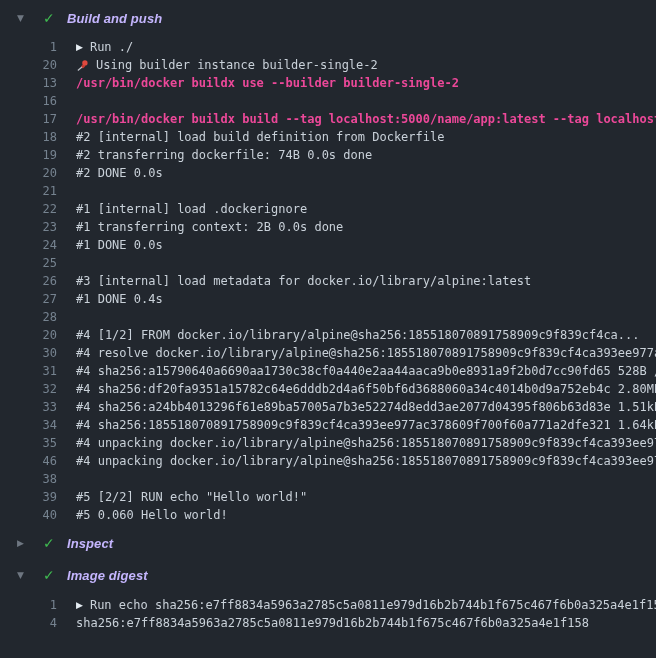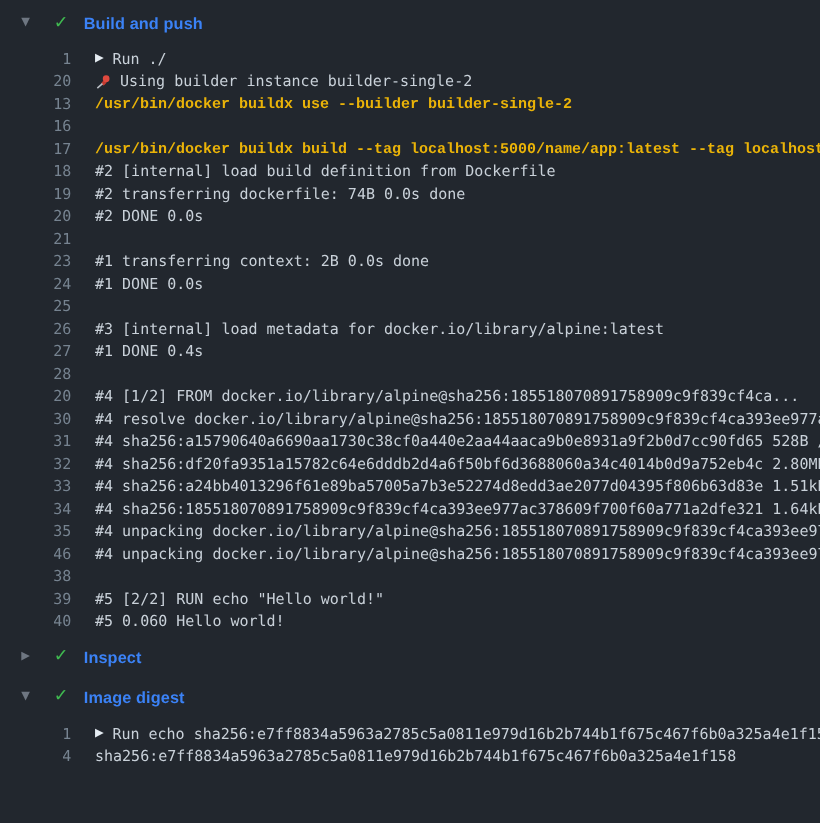--- a/index.html
+++ b/index.html
@@ -37,22 +37,23 @@
     color: #3fb950;
     font-weight: 700;
     font-size: 14px;
     font-family: "DejaVu Sans", sans-serif;
     flex: none;
   }
   .sec-title {
     margin-left: 10px;
     font-weight: 700;
     font-size: 13px;
-    color: #3b82f6;
+    color: #c4b5fd;
     letter-spacing: 0.1px;
+    font-style: italic;
   }
   .lines {
     margin-top: 7px;
   }
   .lines.digest-lines {
     margin-top: 8px;
   }
   .line {
     display: flex;
     height: 18px;
@@ -69,23 +70,22 @@
   }
   .txt {
     margin-left: 19px;
     white-space: pre;
     overflow: hidden;
     color: #c9d1d9;
     display: flex;
     align-items: center;
   }
   .txt.cmd {
-    color: #eab308;
+    color: #ec4899;
     font-weight: 700;
-    font-family: Liberation Mono, monospace;
   }
   .run-toggle {
     font-size: 9px;
     color: #e6edf3;
     margin-right: 7px;
     cursor: pointer;
     font-family: "DejaVu Sans", sans-serif;
   }
   .emoji-icon {
     width: 13px;
@@ -140,20 +140,24 @@
       </div>
       <div class="line">
         <span class="num">20</span>
         <span class="txt">#2 DONE 0.0s</span>
       </div>
       <div class="line">
         <span class="num">21</span>
         <span class="txt"></span>
       </div>
       <div class="line">
+        <span class="num">22</span>
+        <span class="txt">#1 [internal] load .dockerignore</span>
+      </div>
+      <div class="line">
         <span class="num">23</span>
         <span class="txt">#1 transferring context: 2B 0.0s done</span>
       </div>
       <div class="line">
         <span class="num">24</span>
         <span class="txt">#1 DONE 0.0s</span>
       </div>
       <div class="line">
         <span class="num">25</span>
         <span class="txt"></span>

